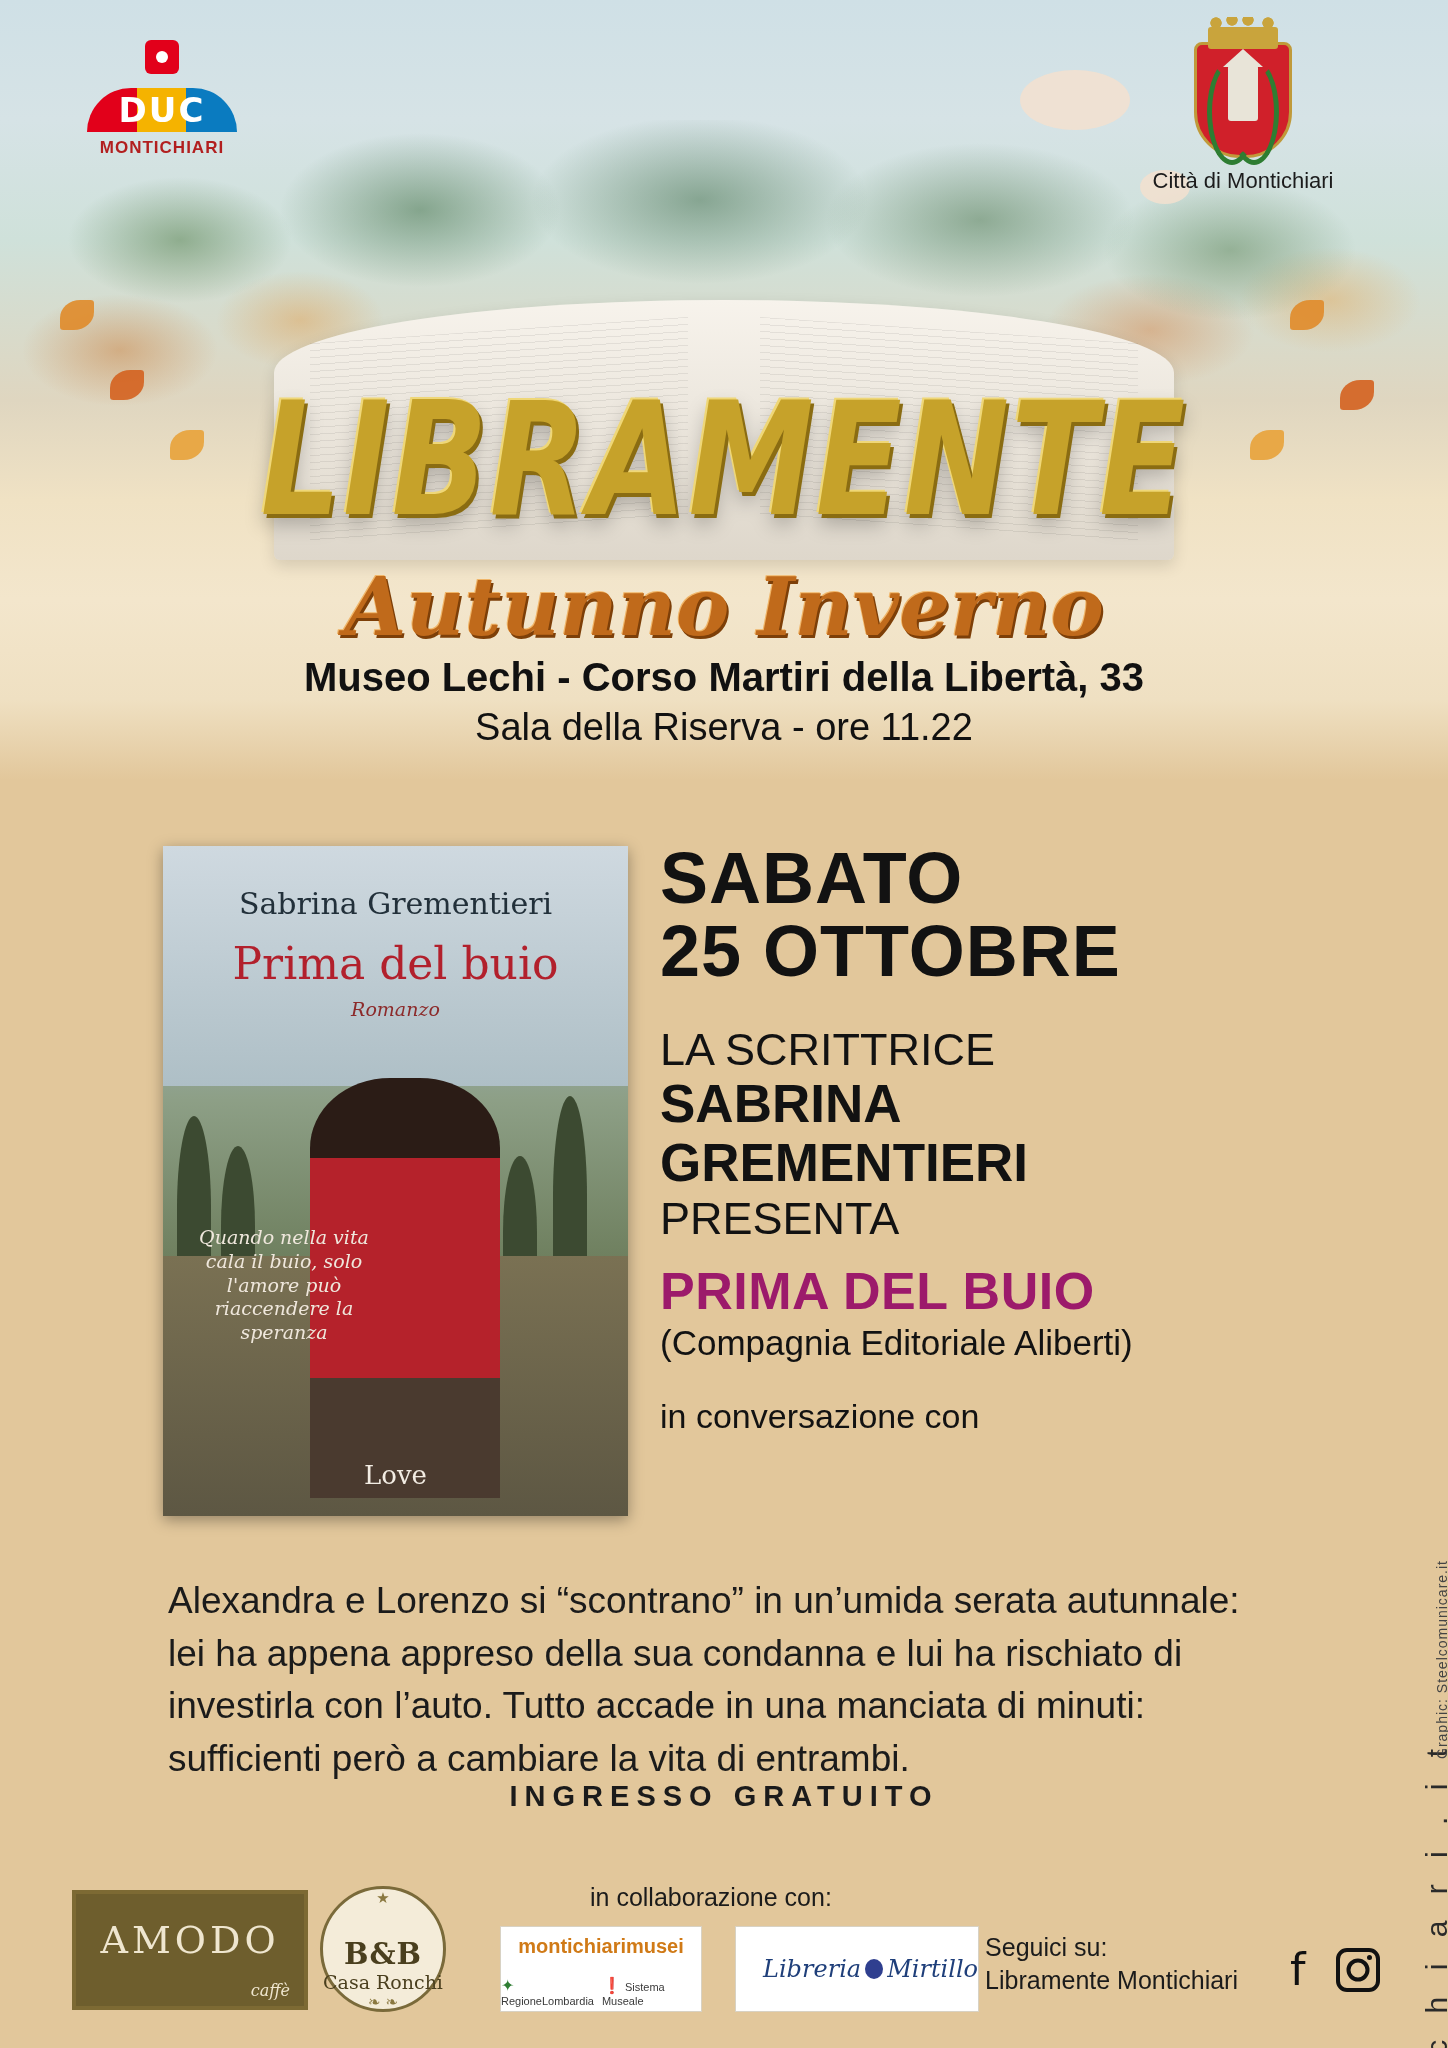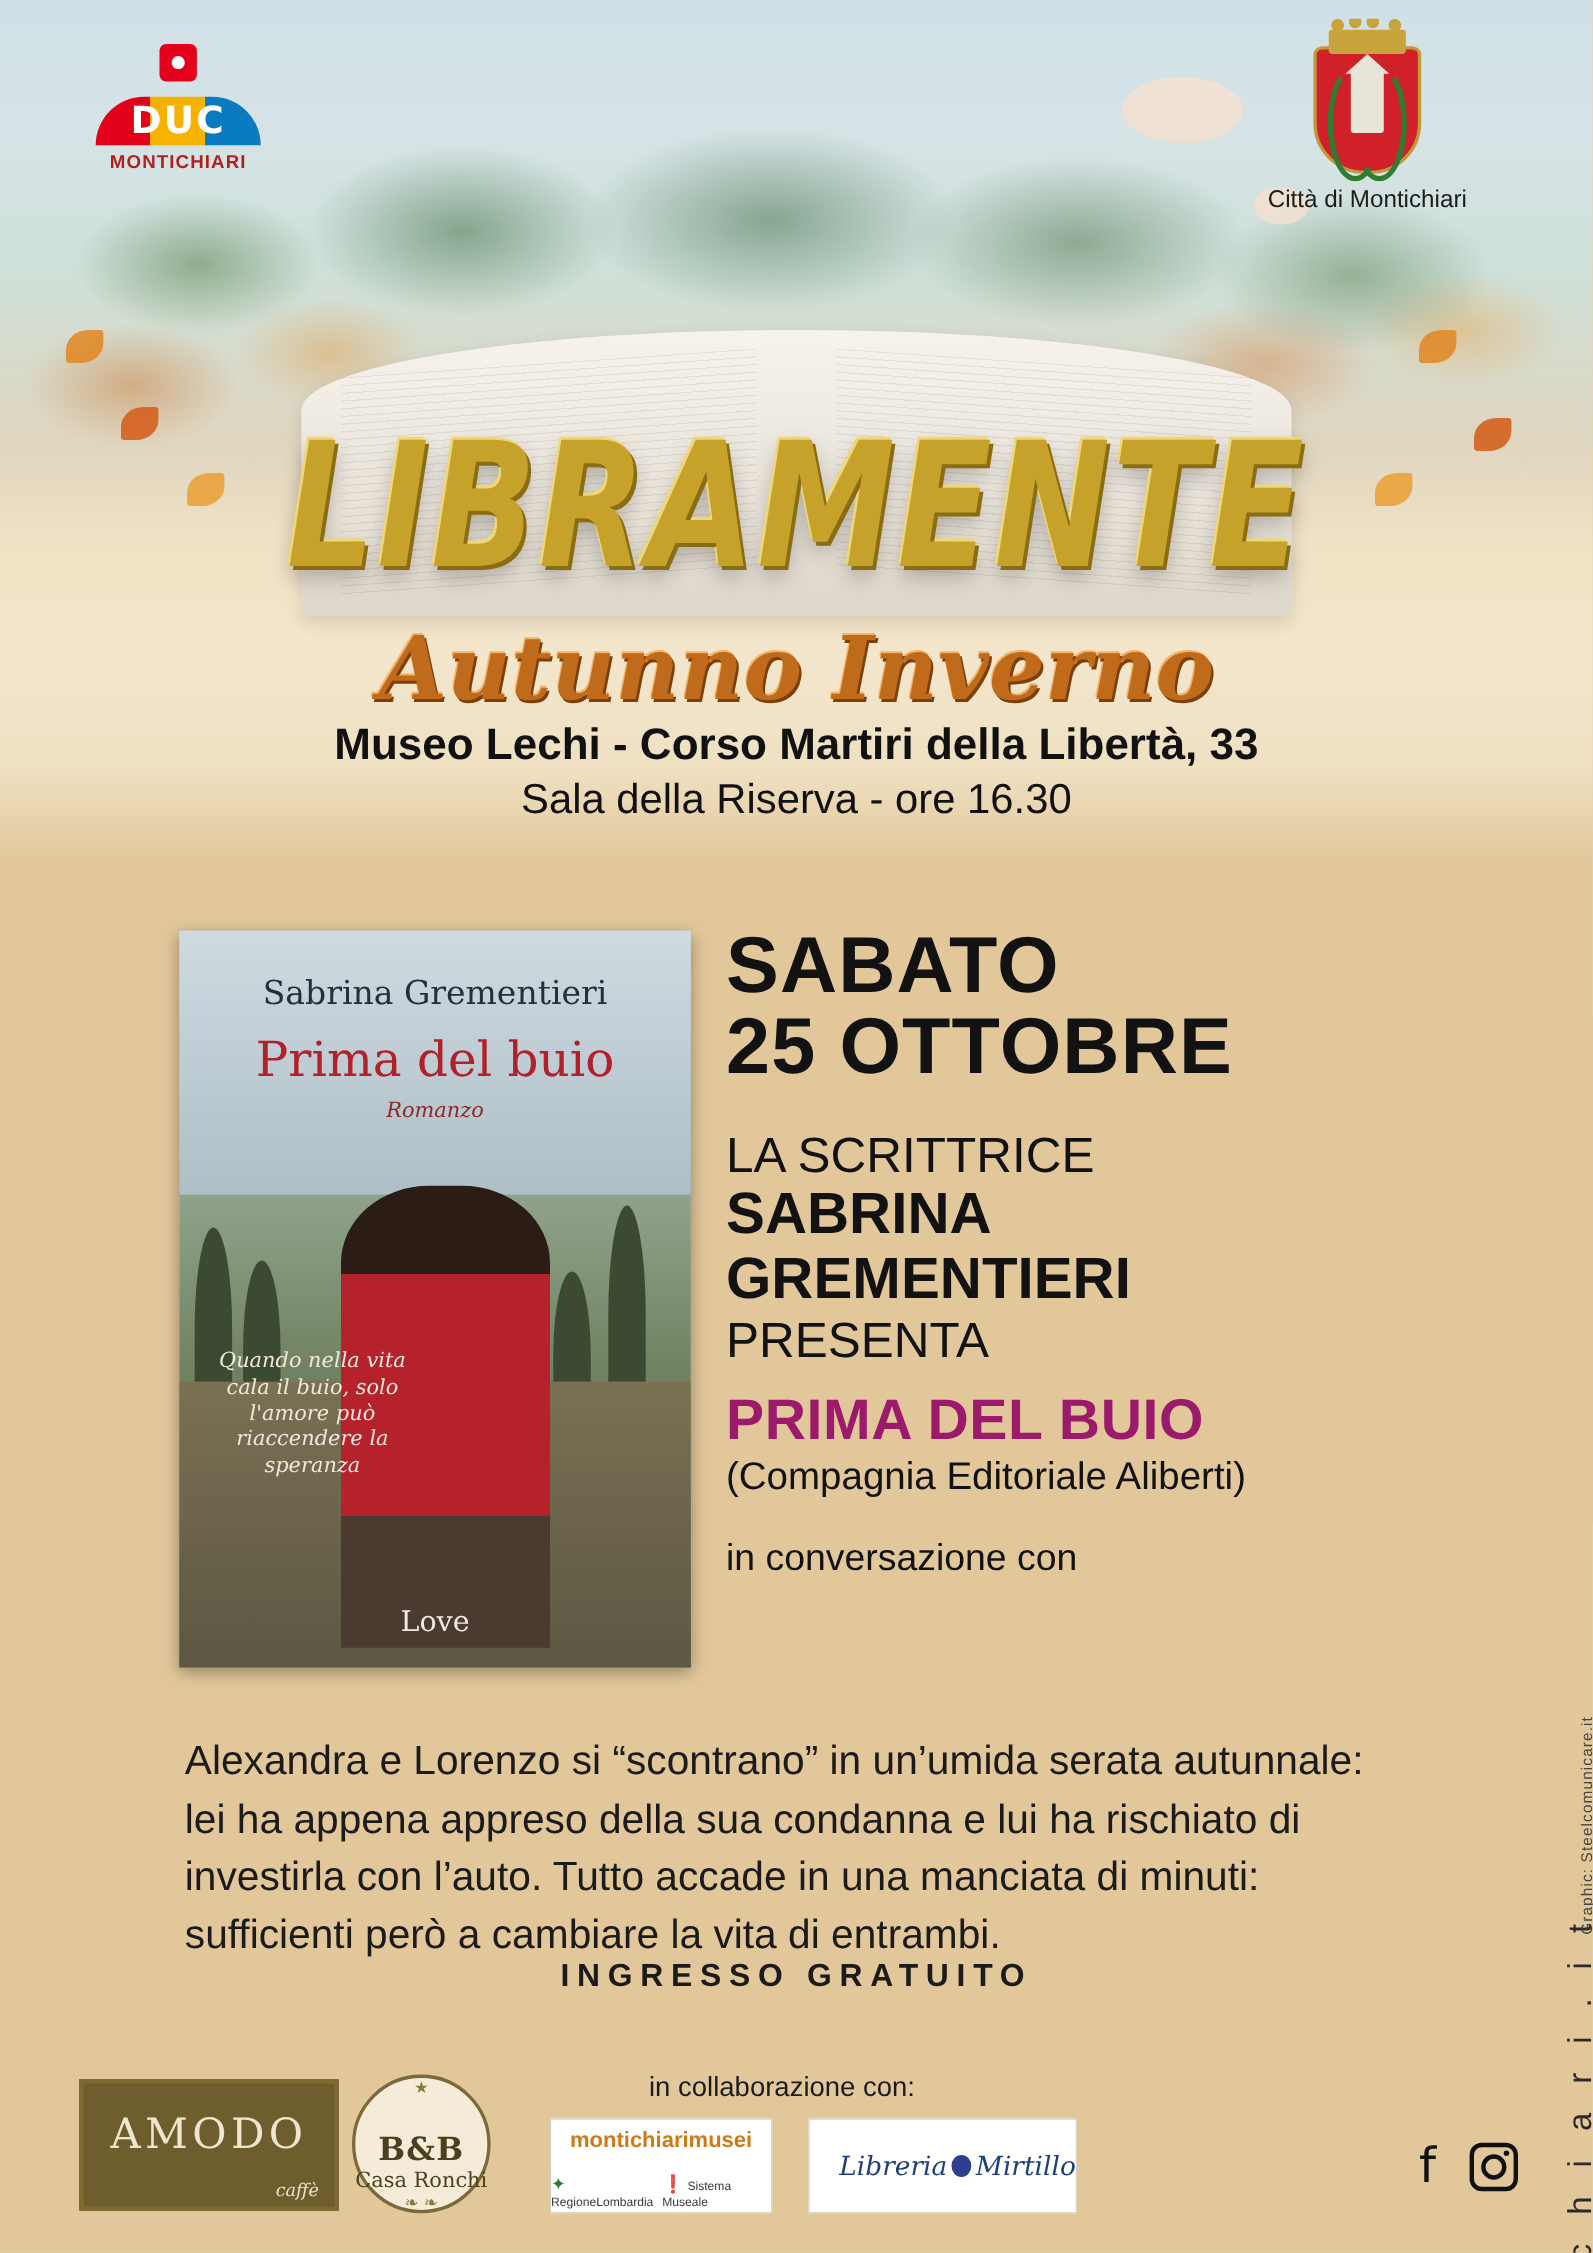--- a/index.html
+++ b/index.html
@@ -631,21 +631,21 @@
         <div class="crest-tower"></div>
         <div class="laurel-l"></div>
         <div class="laurel-r"></div>
       </div>
       <div class="crest-caption">Città di Montichiari</div>
     </div>
 
     <div class="title-main">LIBRAMENTE</div>
     <div class="title-sub">Autunno Inverno</div>
     <div class="venue1">Museo Lechi - Corso Martiri della Libertà, 33</div>
-    <div class="venue2">Sala della Riserva - ore 16.30</div>
+    <div class="venue2">Sala della Riserva - ore 11.22</div>
   </div>
 
   <div class="body-area">
 
     <div class="cover">
       <div class="cover-sky"></div>
       <div class="cover-cypress" style="left:14px;"></div>
       <div class="cover-cypress" style="left:58px;height:200px;"></div>
       <div class="cover-cypress" style="left:390px;height:250px;"></div>
       <div class="cover-cypress" style="left:340px;height:190px;"></div>
@@ -699,20 +699,24 @@
           <div><span class="mm-red">❗</span> <span>Sistema Museale</span></div>
         </div>
       </div>
 
       <div class="mirtillo">
         <span>Libreria</span>
         <span class="mirtillo-dot"></span>
         <span>Mirtillo</span>
       </div>
 
+      <div class="follow">
+        <div>Seguici su:</div>
+        <div>Libramente Montichiari</div>
+      </div>
 
       <div class="social">
         <div class="fb">f</div>
         <div class="ig"></div>
       </div>
 
     </div>
   </div>
 </div>
 

